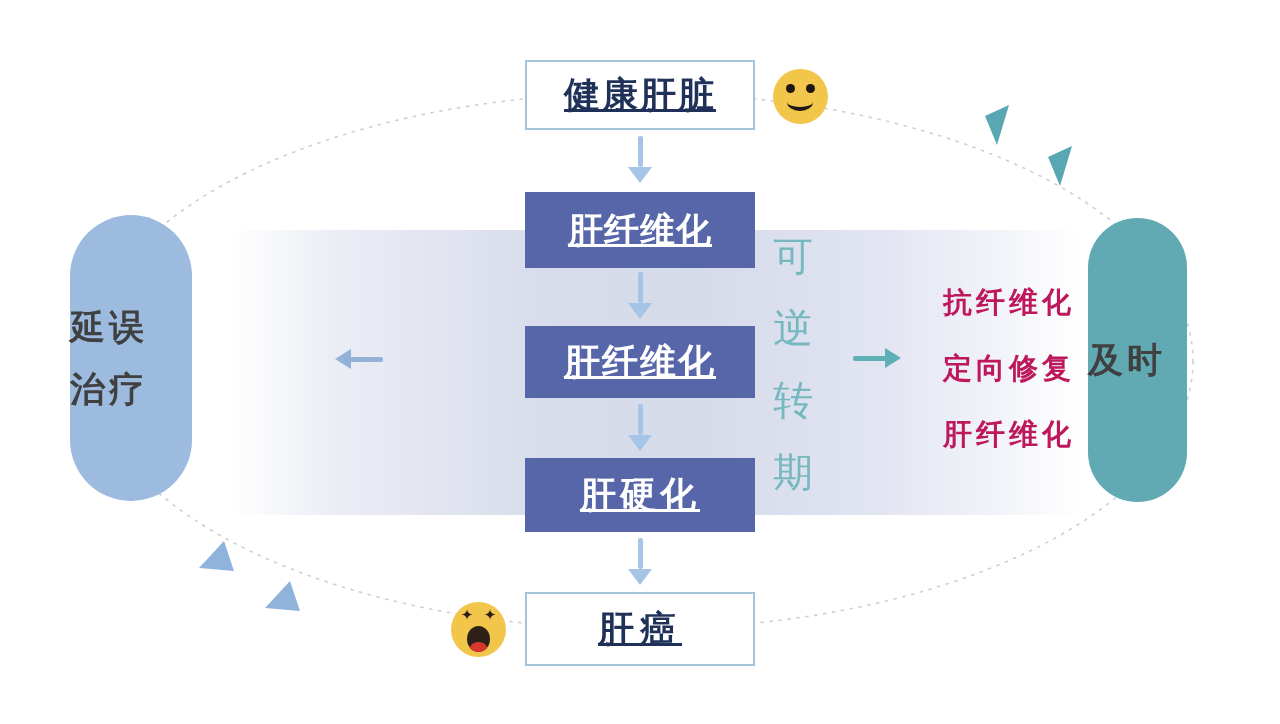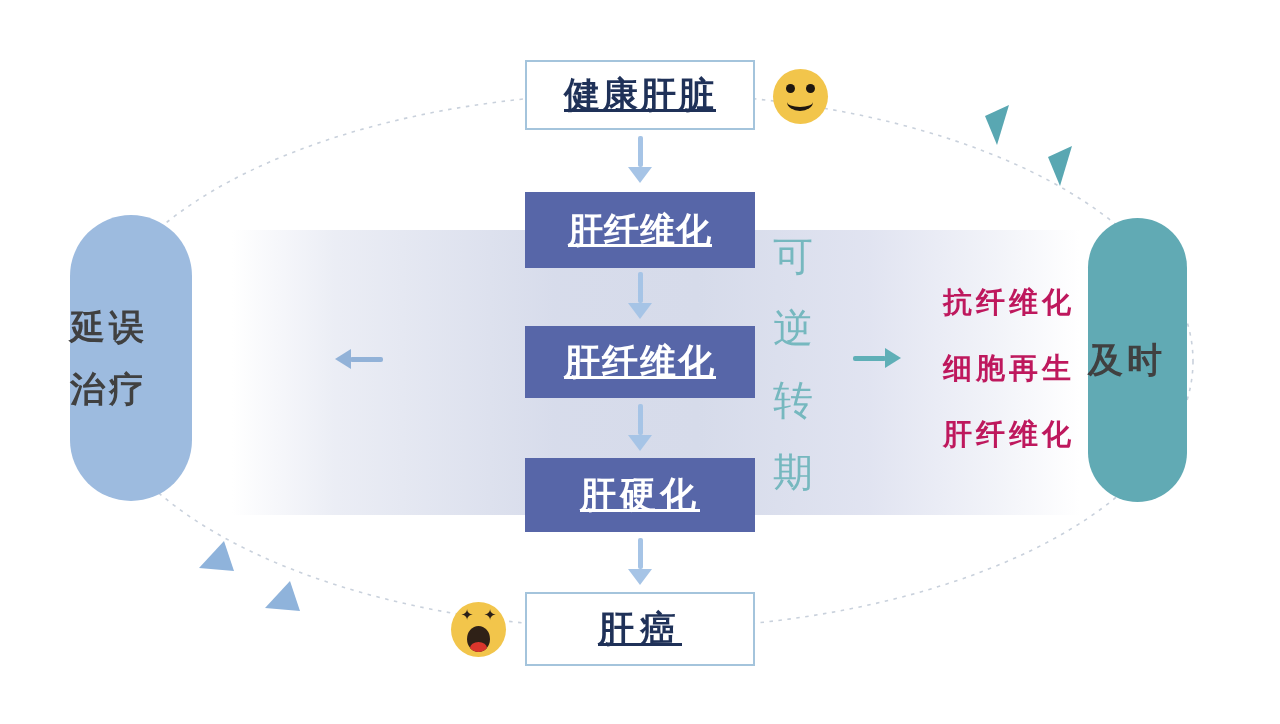--- a/index.html
+++ b/index.html
@@ -143,21 +143,21 @@
 
   <div class="reversible">
     <span>可</span>
     <span>逆</span>
     <span>转</span>
     <span>期</span>
   </div>
 
   <div class="benefits">
     <div class="benefit">抗纤维化</div>
-    <div class="benefit">细胞再生</div>
+    <div class="benefit">定向修复</div>
     <div class="benefit">肝纤维化</div>
   </div>
 
   <div class="face face-happy">
     <div class="eye-dot l"></div>
     <div class="eye-dot r"></div>
     <div class="smile"></div>
   </div>
   <div class="face face-shocked">
     <div class="star-eye l">✦</div>

